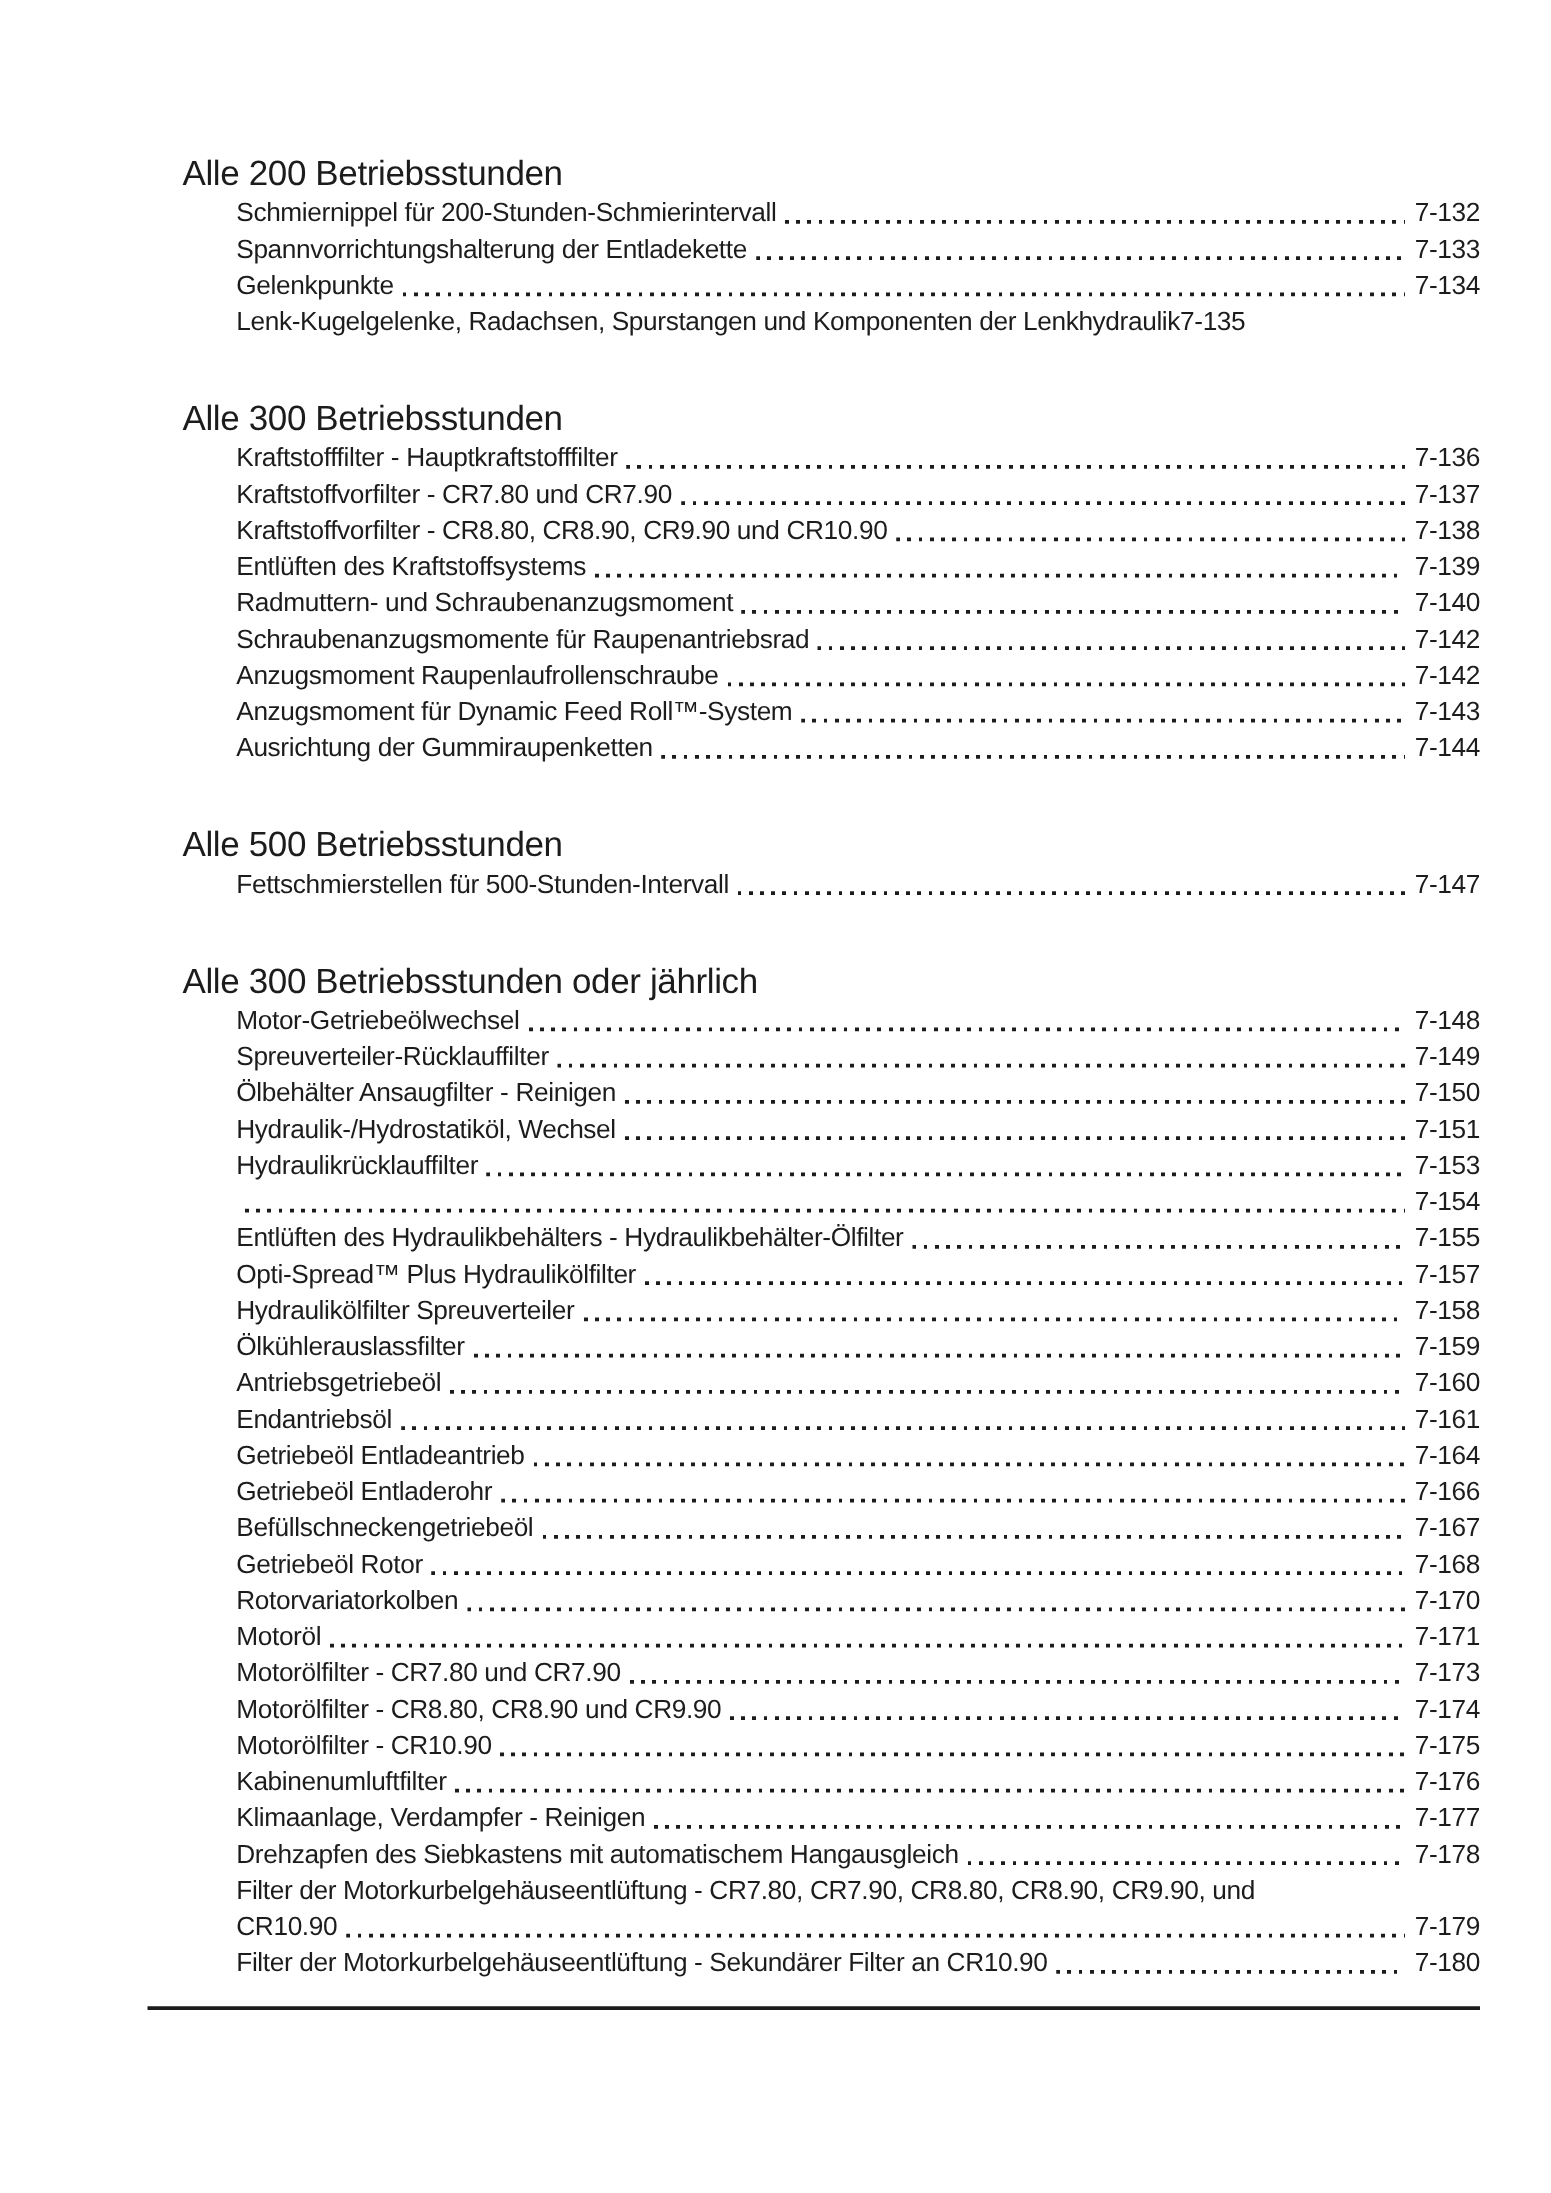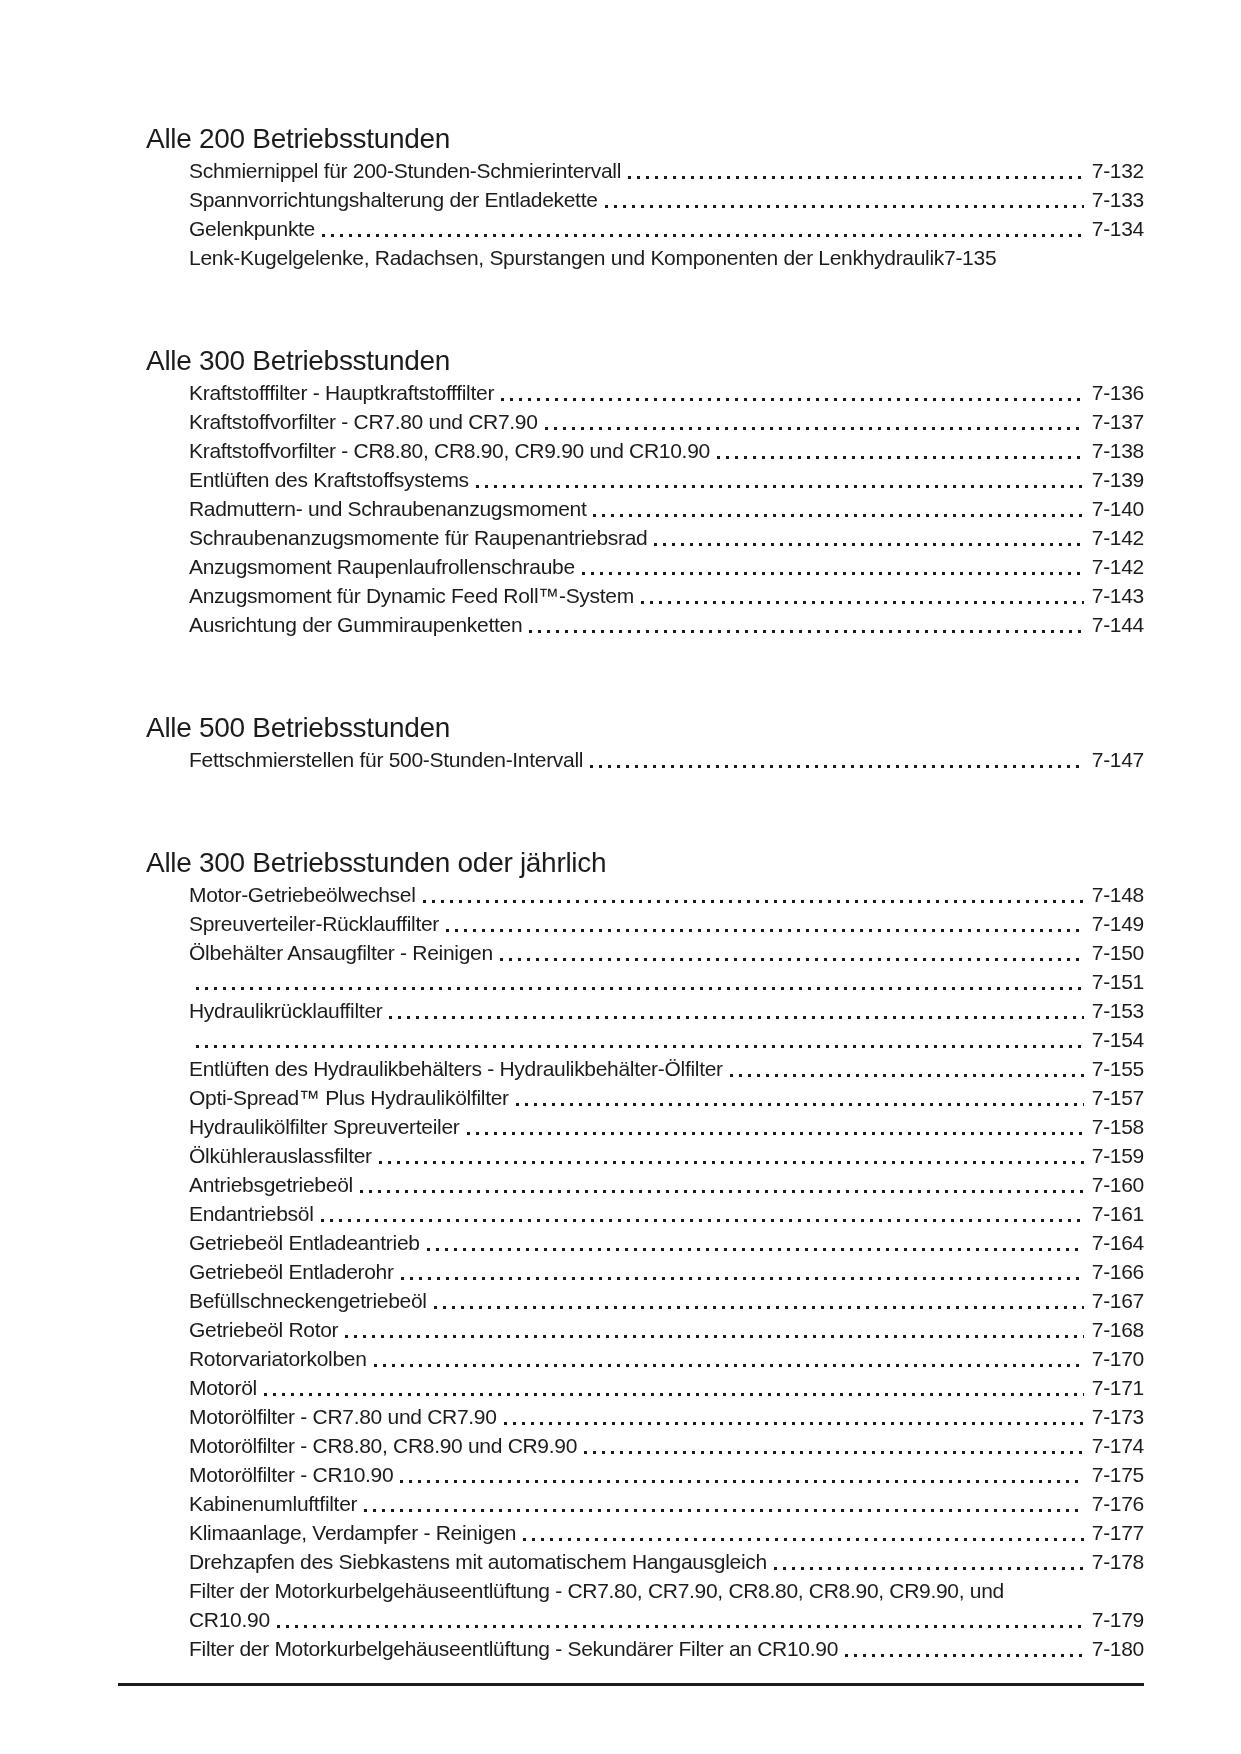--- a/index.html
+++ b/index.html
@@ -9,25 +9,25 @@
   }
   .page {
     position: relative;
     width: 1241px;
     height: 1754px;
     background: #ffffff;
     color: #1c1c1c;
     font-family: "Liberation Sans", "DejaVu Sans", sans-serif;
     overflow: hidden;
     box-sizing: border-box;
-    padding: 122px 97px 0 146px;
+    padding: 122px 57px 0 146px;
     letter-spacing: -0.3px;
   }
   .toc-section { margin: 0; }
-  .toc-section + .toc-section { margin-top: 72px; }
+  .toc-section + .toc-section { margin-top: 46px; }
   .section-title {
     font-size: 28px;
     font-weight: 400;
     line-height: 34px;
     margin: 0;
     color: #1c1c1c;
   }
   .entries {
     margin-left: 43px;
   }
@@ -162,20 +162,21 @@
             <span class="entry-label">Spreuverteiler-Rücklauffilter</span>
             <span class="leader"></span>
             <span class="entry-page">7-149</span>
           </div>
           <div class="entry">
             <span class="entry-label">Ölbehälter Ansaugfilter - Reinigen</span>
             <span class="leader"></span>
             <span class="entry-page">7-150</span>
           </div>
           <div class="entry">
+            <span class="entry-label">Hydraulik-/Hydrostatiköl, Wechsel</span>
             <span class="leader"></span>
             <span class="entry-page">7-151</span>
           </div>
           <div class="entry">
             <span class="entry-label">Hydraulikrücklauffilter</span>
             <span class="leader"></span>
             <span class="entry-page">7-153</span>
           </div>
           <div class="entry">
             <span class="leader"></span>

